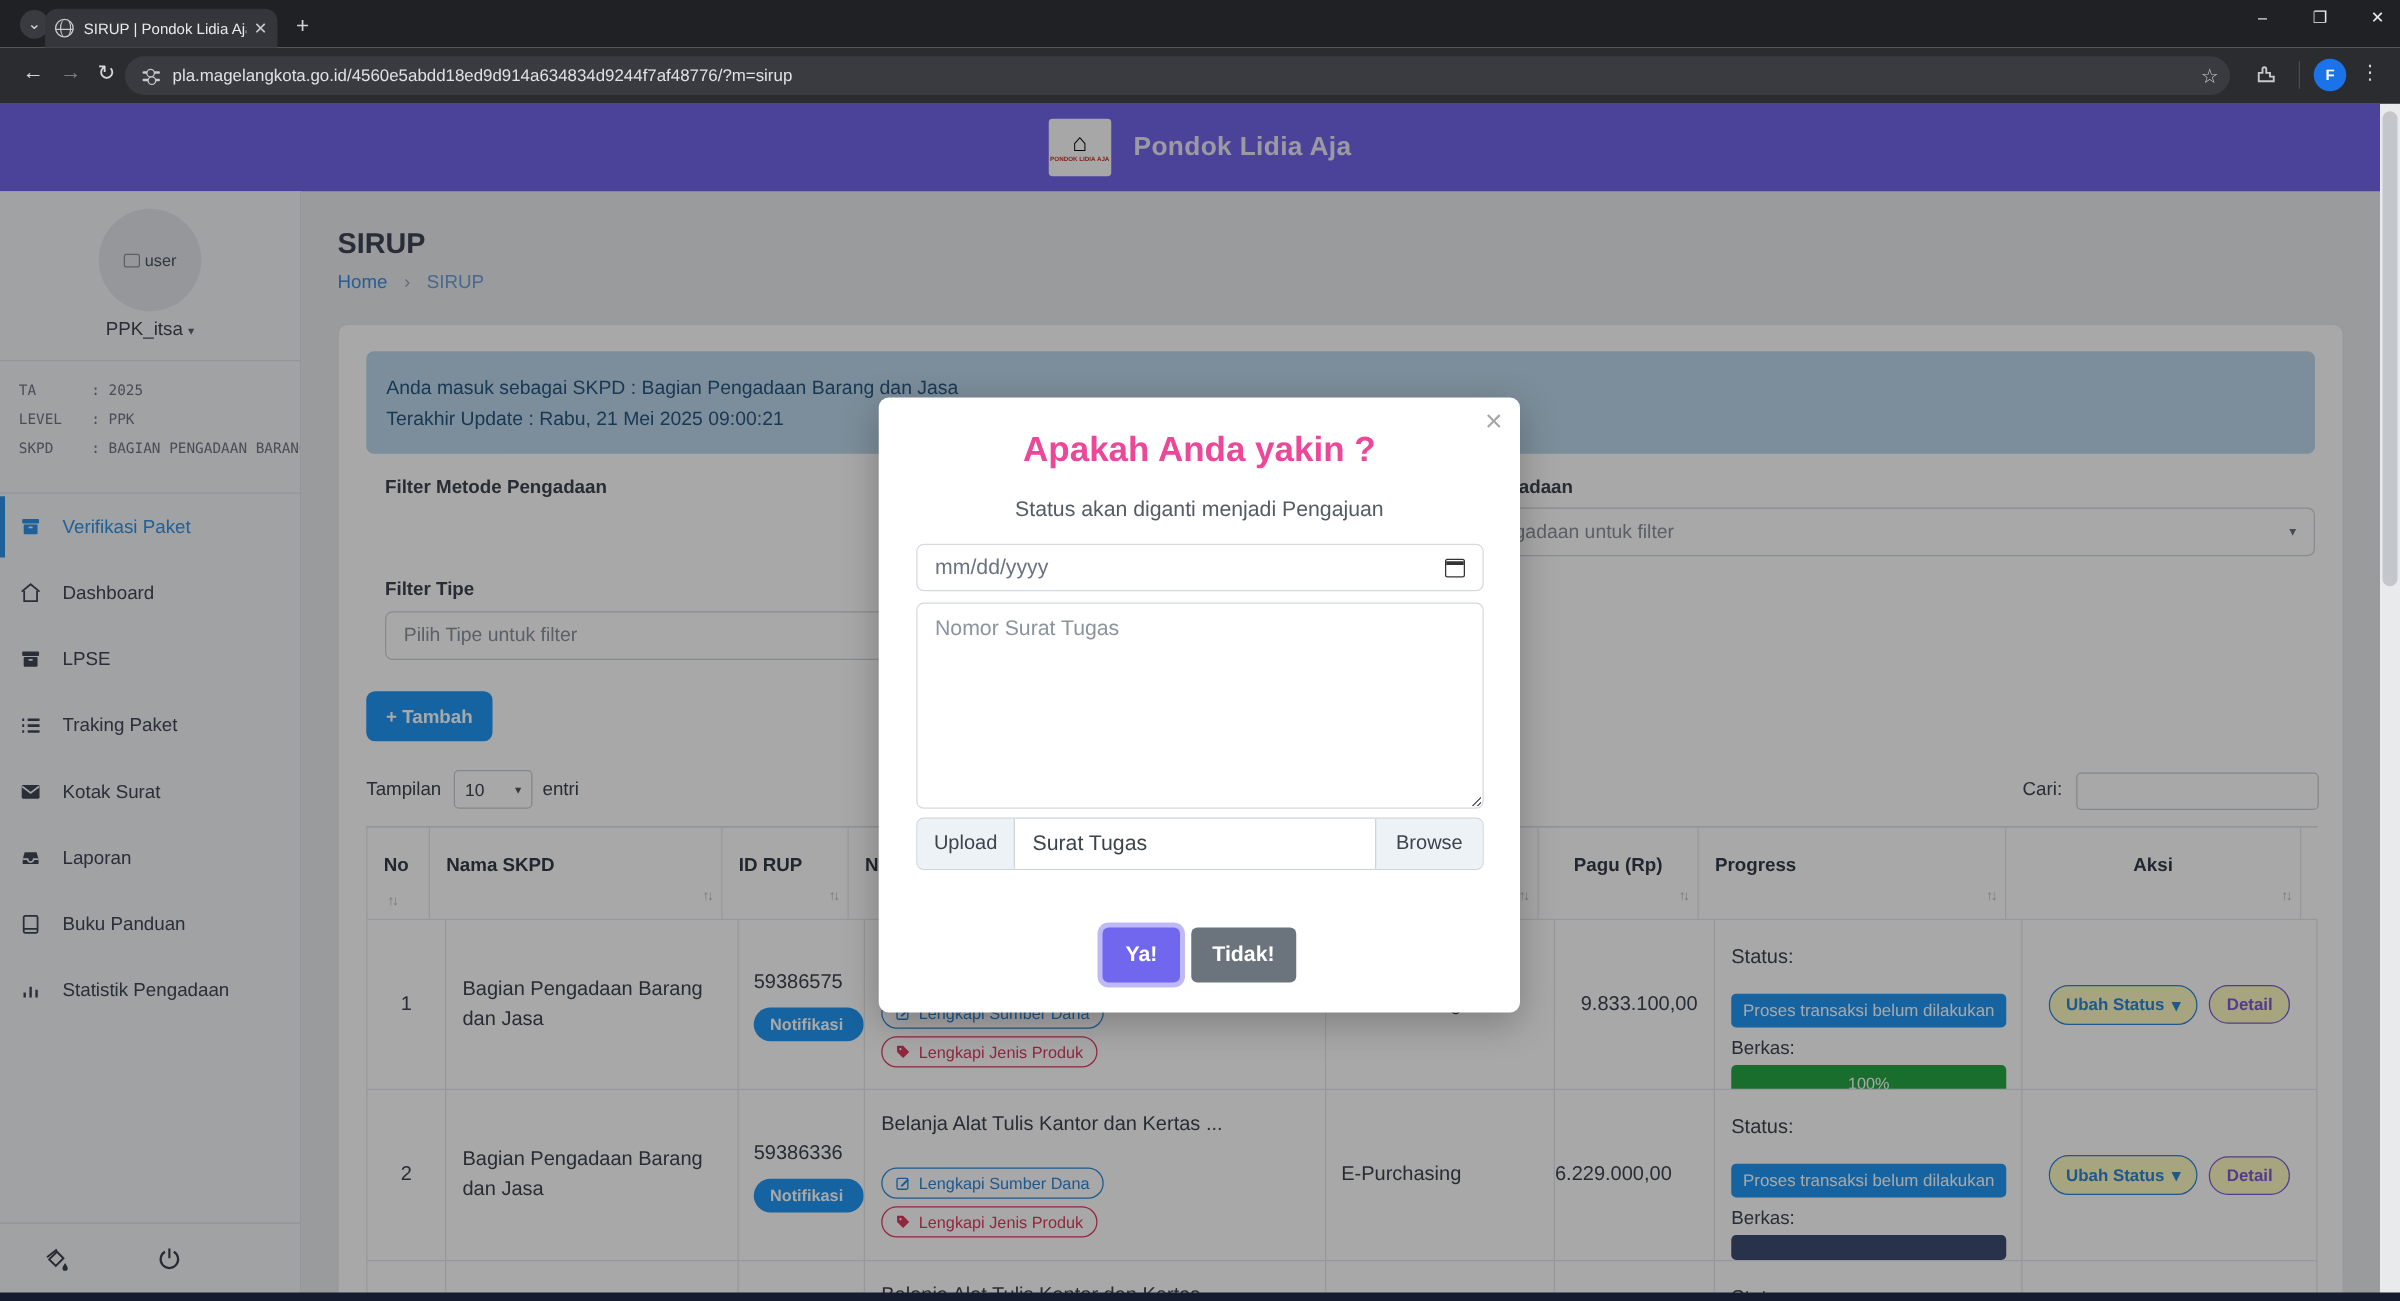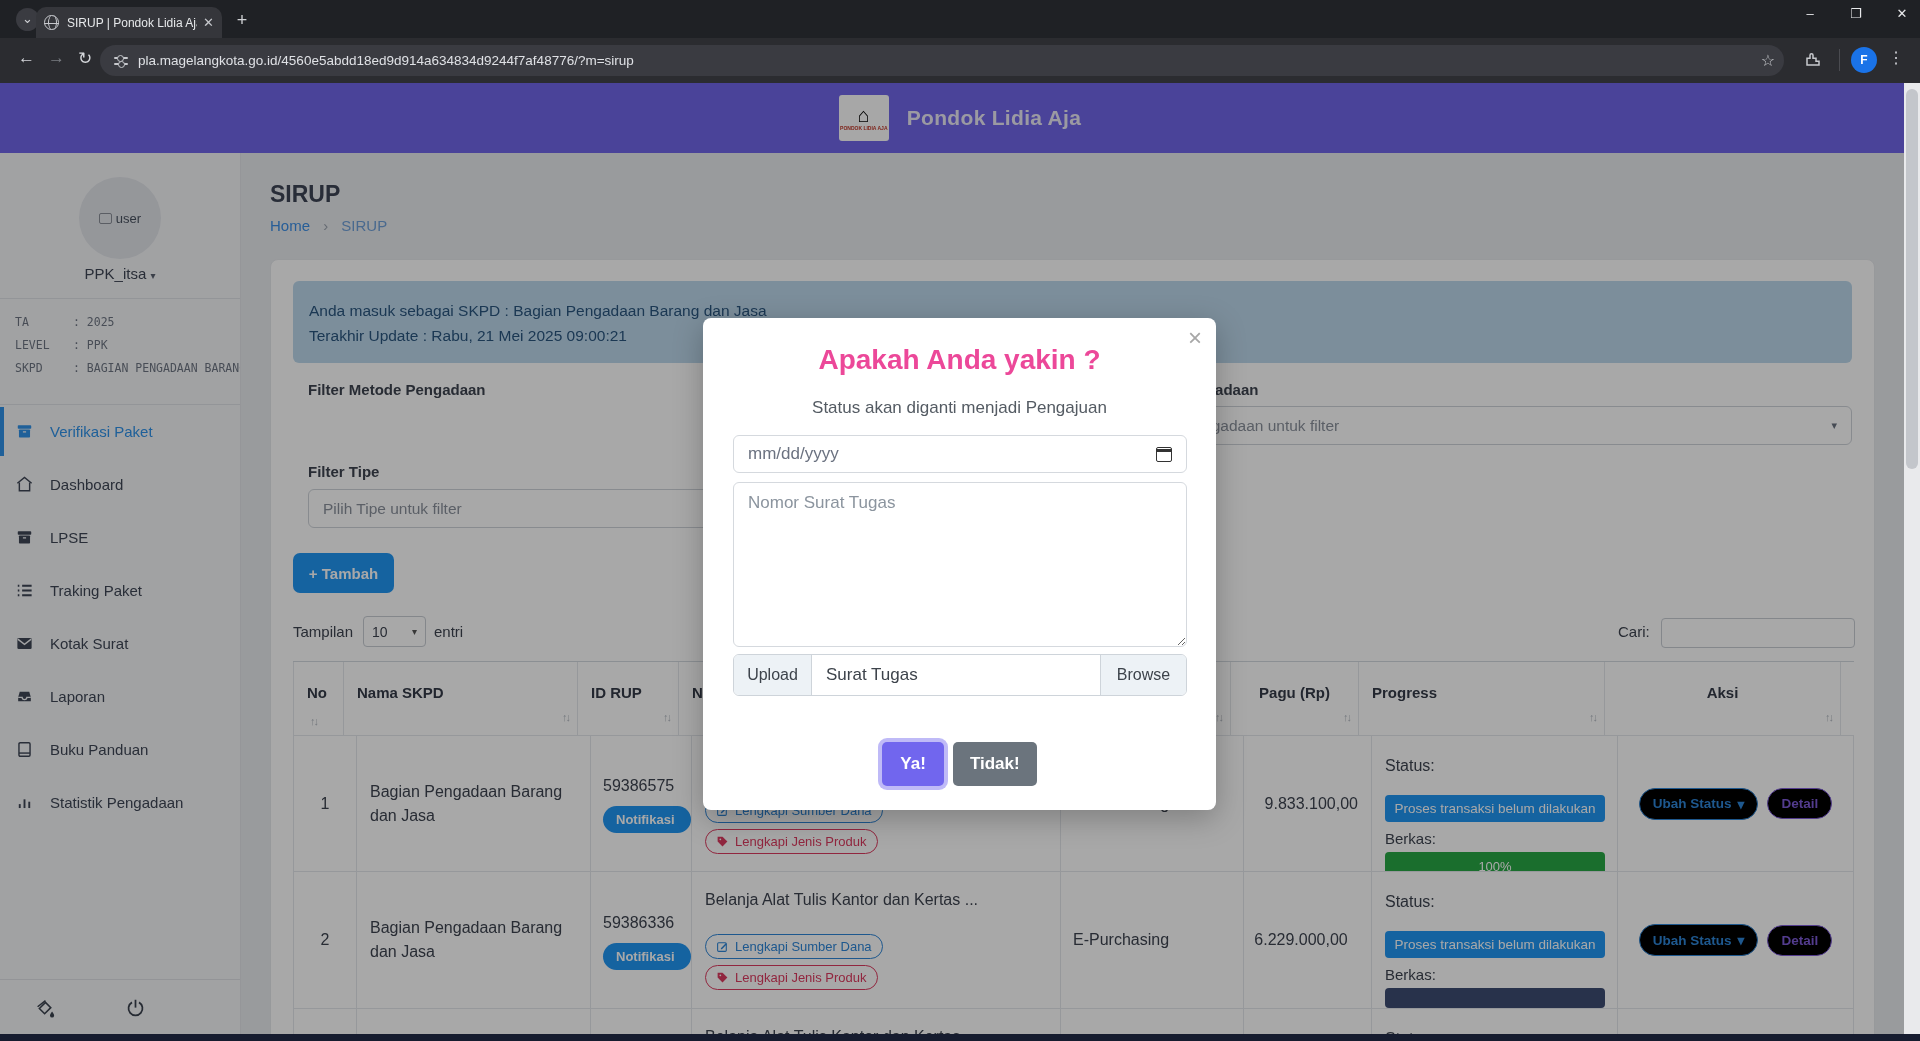--- a/index.html
+++ b/index.html
@@ -36,21 +36,21 @@
 
   
   #appheader { position:absolute; left:0; top:83px; width:1920px; height:70px; background:var(--header-purple); display:flex; align-items:center; justify-content:center; gap:18px; }
   .logo-box { width:50px; height:46px; background:#fdfdfd; border-radius:3px; display:flex; flex-direction:column; align-items:center; justify-content:center; }
   .logo-house { font-size:20px; line-height:20px; }
   .logo-tiny { font-size:5px; font-weight:bold; color:#c0392b; letter-spacing:0; }
   .app-title { color:#eceaf6; font-size:21px; font-weight:bold; letter-spacing:.3px; }
 
   
   #sidebar { position:absolute; left:0; top:153px; width:241px; height:888px; background:#f5f6f8; border-right:1px solid #e2e4e8; }
-  .avatar-wrap { text-align:center; padding-top:24px; }
+  .avatar-wrap { text-align:center; padding-top:14px; }
   .avatar-circle { width:82px; height:82px; border-radius:50%; background:#e2e5ea; margin:0 auto; display:flex; align-items:center; justify-content:center; gap:4px; color:#4a5260; font-size:13px; }
   .broken-img { width:13px; height:11px; border:1.5px solid #8a8f98; border-radius:2px; position:relative; }
   .username { margin-top:6px; font-size:15px; color:#3f4655; }
   .caret-dn { font-size:10px; color:#5a6270; }
   .side-divider { border-top:1px solid #e0e2e7; margin:14px 0 0 0; }
   .info-rows { padding:12px 15px 10px 15px; font-family:"DejaVu Sans Mono", monospace; font-size:11.5px; color:#6e7683; line-height:23px; white-space:nowrap; overflow:hidden; }
   .info-rows .k { display:inline-block; width:58px; }
   .list-menu-label { padding:28px 15px 4px 15px; font-size:11px; font-weight:bold; color:#99a0ab; letter-spacing:.5px; }
   .menu-item { position:relative; height:53px; display:flex; align-items:center; padding-left:15px; color:#3f4756; font-size:15px; gap:16px; }
   .menu-item svg { width:19px; height:19px; flex:0 0 19px; }
@@ -92,21 +92,21 @@
   .vcenter { justify-content:center; }
   .cell-pad { padding:16px 13px 0 13px; }
   .t-txt { font-size:16px; color:#3e4450; line-height:24px; }
   .badge-note { display:inline-block; background:var(--primary-blue); color:#fff; border-radius:15px; padding:6px 13px; font-size:13px; font-weight:bold; margin-top:8px; }
   .opill { display:inline-flex; align-items:center; gap:6px; border:1px solid; border-radius:14px; padding:4px 10px; font-size:13px; white-space:nowrap; align-self:flex-start; }
   .opill.blue { color:var(--pill-blue); border-color:var(--pill-blue); }
   .opill.red { color:var(--pill-red); border-color:var(--pill-red); }
   .sbadge { width:220px; background:var(--primary-blue); color:#fff; font-size:13.5px; text-align:center; border-radius:4px; padding:6px 0; margin-top:17px; }
   .pbar { width:220px; height:30px; border-radius:4px; color:#fff; font-size:13px; text-align:center; line-height:30px; margin-top:5px; }
   .plabel { font-size:15px; color:#3e4450; margin-top:8px; }
-  .apill { display:inline-flex; align-items:center; gap:6px; border:1.5px solid var(--pill-blue); color:var(--pill-blue); border-radius:17px; padding:7px 13px; font-size:13.5px; font-weight:bold; background:#000000; }
+  .apill { display:inline-flex; align-items:center; gap:6px; border:1.5px solid var(--pill-blue); color:var(--pill-blue); border-radius:17px; padding:7px 13px; font-size:13.5px; font-weight:bold; background:#fef9c3; }
   .apill.purple { border-color:var(--detail-purple); color:var(--detail-purple); }
   .aksi-wrap { display:flex; gap:9px; justify-content:center; align-items:center; height:100%; }
 
   
   #overlay { position:absolute; left:0; top:83px; width:1904px; height:958px; background:rgba(0,0,0,.34); z-index:50; }
   #scrollbar { position:absolute; right:0; top:83px; width:16px; height:958px; background:#e9eaec; z-index:60; }
   #scrollbar .thumb { position:absolute; left:2px; top:6px; width:12px; height:380px; background:#c3c6cb; border-radius:6px; }
   #bottomstrip { position:absolute; left:0; top:1034px; width:1920px; height:7px; background:#161c2f; z-index:65; }
 
   
@@ -422,21 +422,21 @@
                 <svg viewBox="0 0 24 24" fill="none" stroke="currentColor" stroke-width="2" style="width: 13px; height: 13px;">
                   <path d="M3 12V3h9l9 9-9 9z" fill="currentColor" stroke="none"></path>
                   <circle cx="8" cy="8" r="1.6" fill="#fff" stroke="none"></circle>
                 </svg>
                 <span>Lengkapi Jenis Produk</span>
               </span>
             </div>
             <div class="tcell body-cell vcenter" style="padding-left: 12px; width: 183px;">
               <span class="t-txt">E-Purchasing</span>
             </div>
-            <div class="tcell body-cell vcenter" style="align-items: center; padding-right: 13px; width: 128px;">
+            <div class="tcell body-cell vcenter" style="align-items: flex-start; padding-right: 13px; width: 128px;">
               <span class="t-txt">6.229.000,00</span>
             </div>
             <div class="tcell body-cell" style="padding: 18px 13px 0px; width: 246px;">
               <span class="t-txt">Status:</span>
               <span class="sbadge">Proses transaksi belum dilakukan</span>
               <span class="plabel">Berkas:</span>
               <span class="pbar" style="background: rgb(61, 76, 114);"></span>
             </div>
             <div class="tcell" style="width: 236px;">
               <div class="aksi-wrap">

